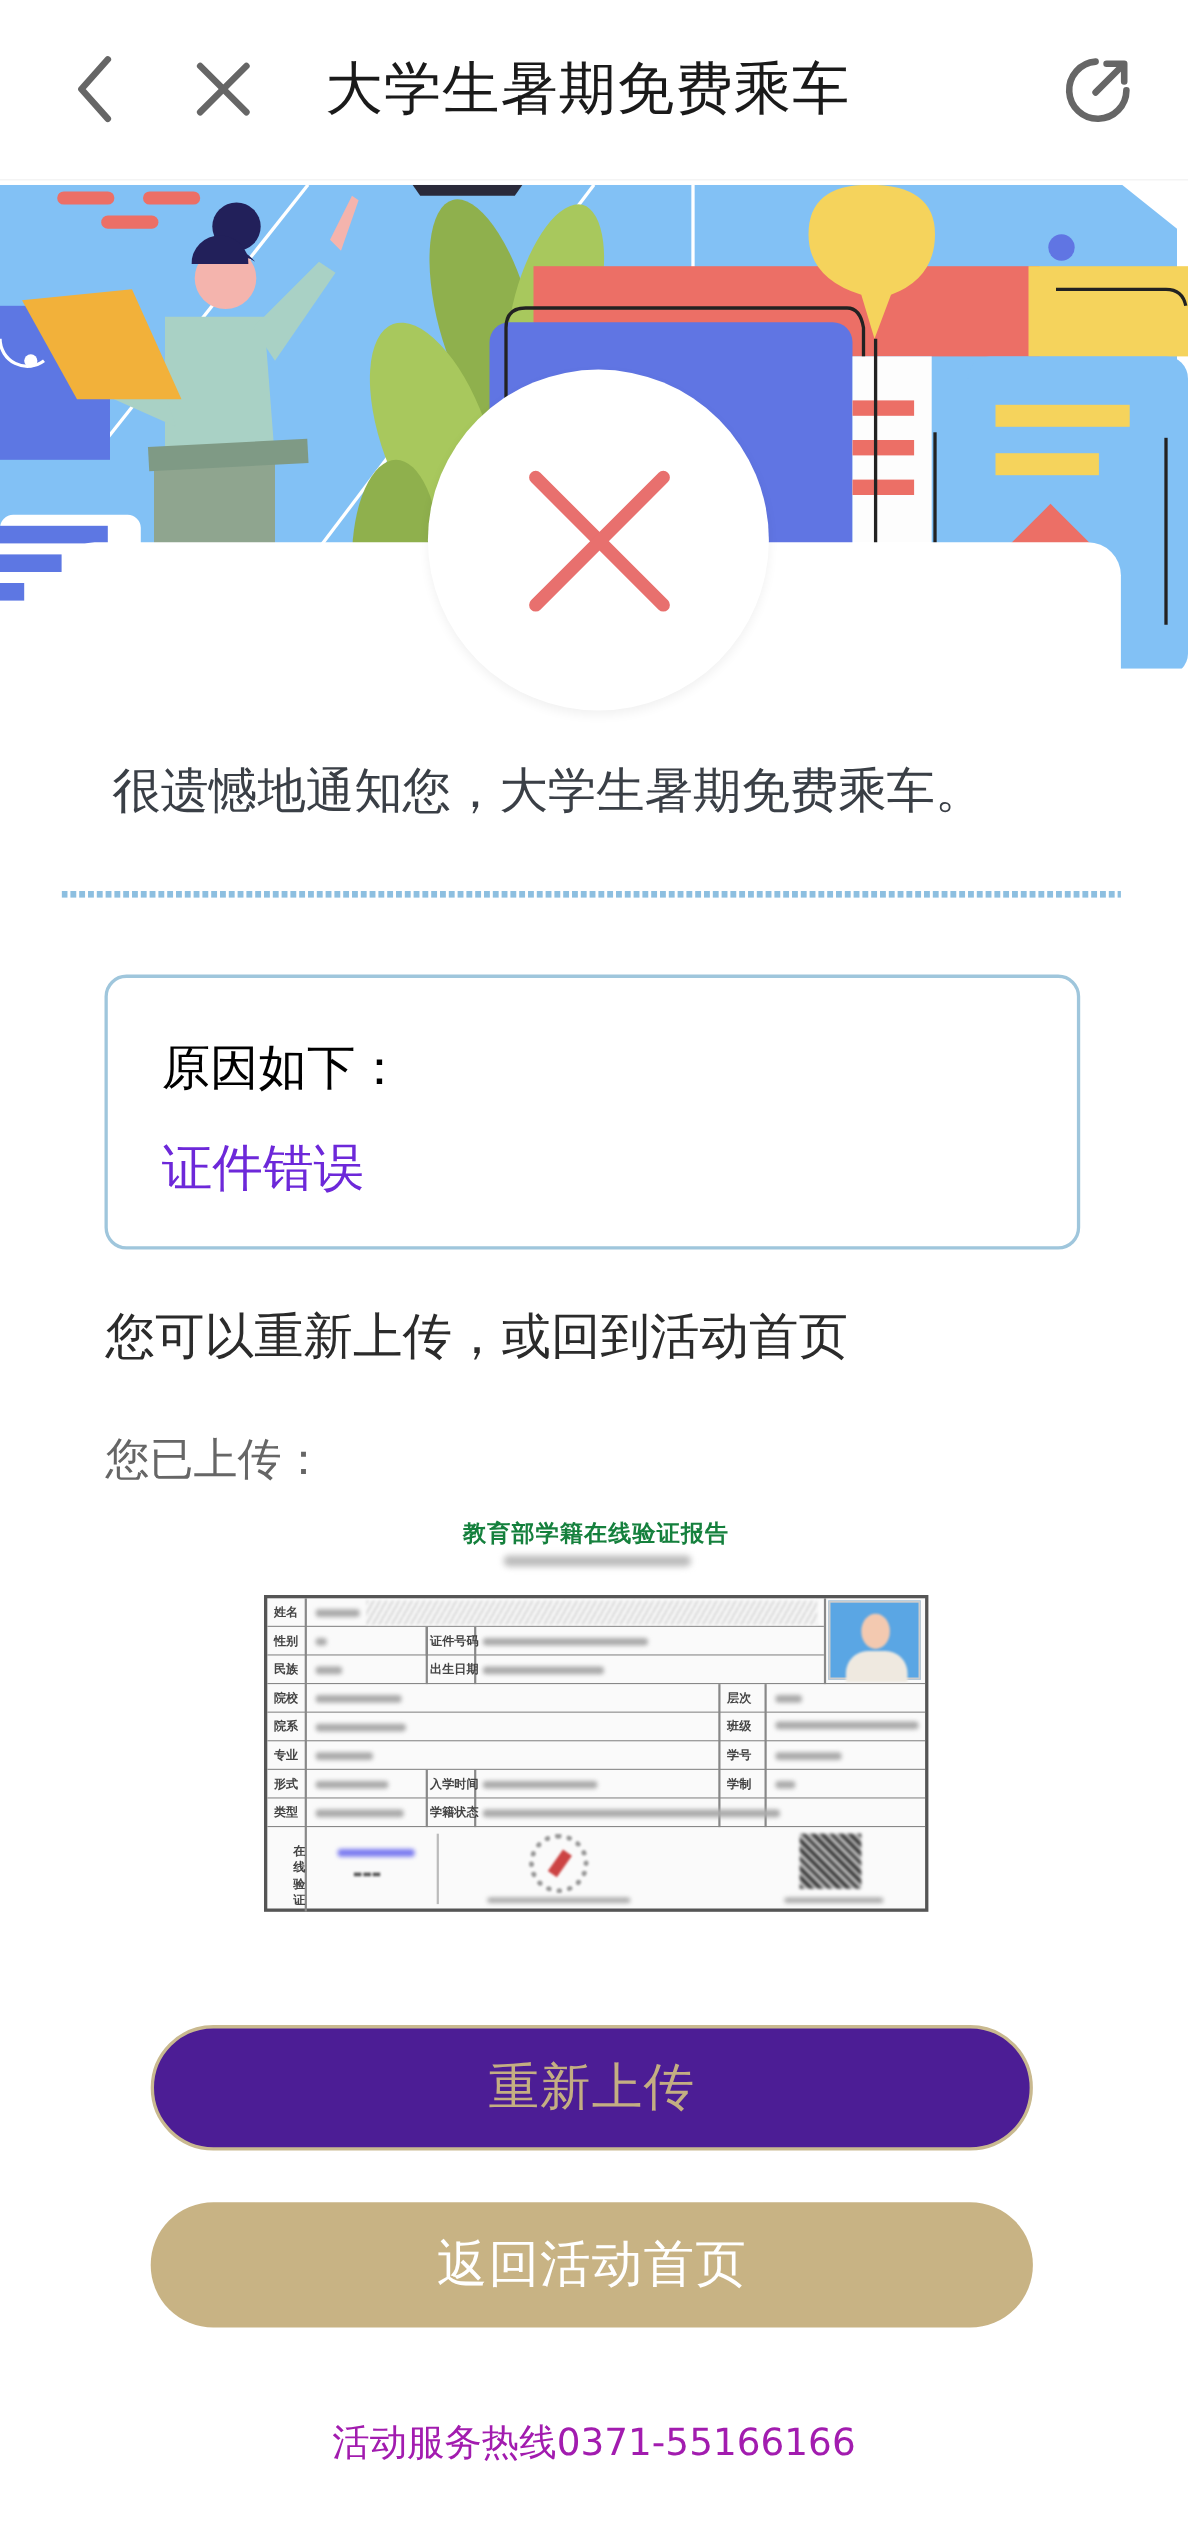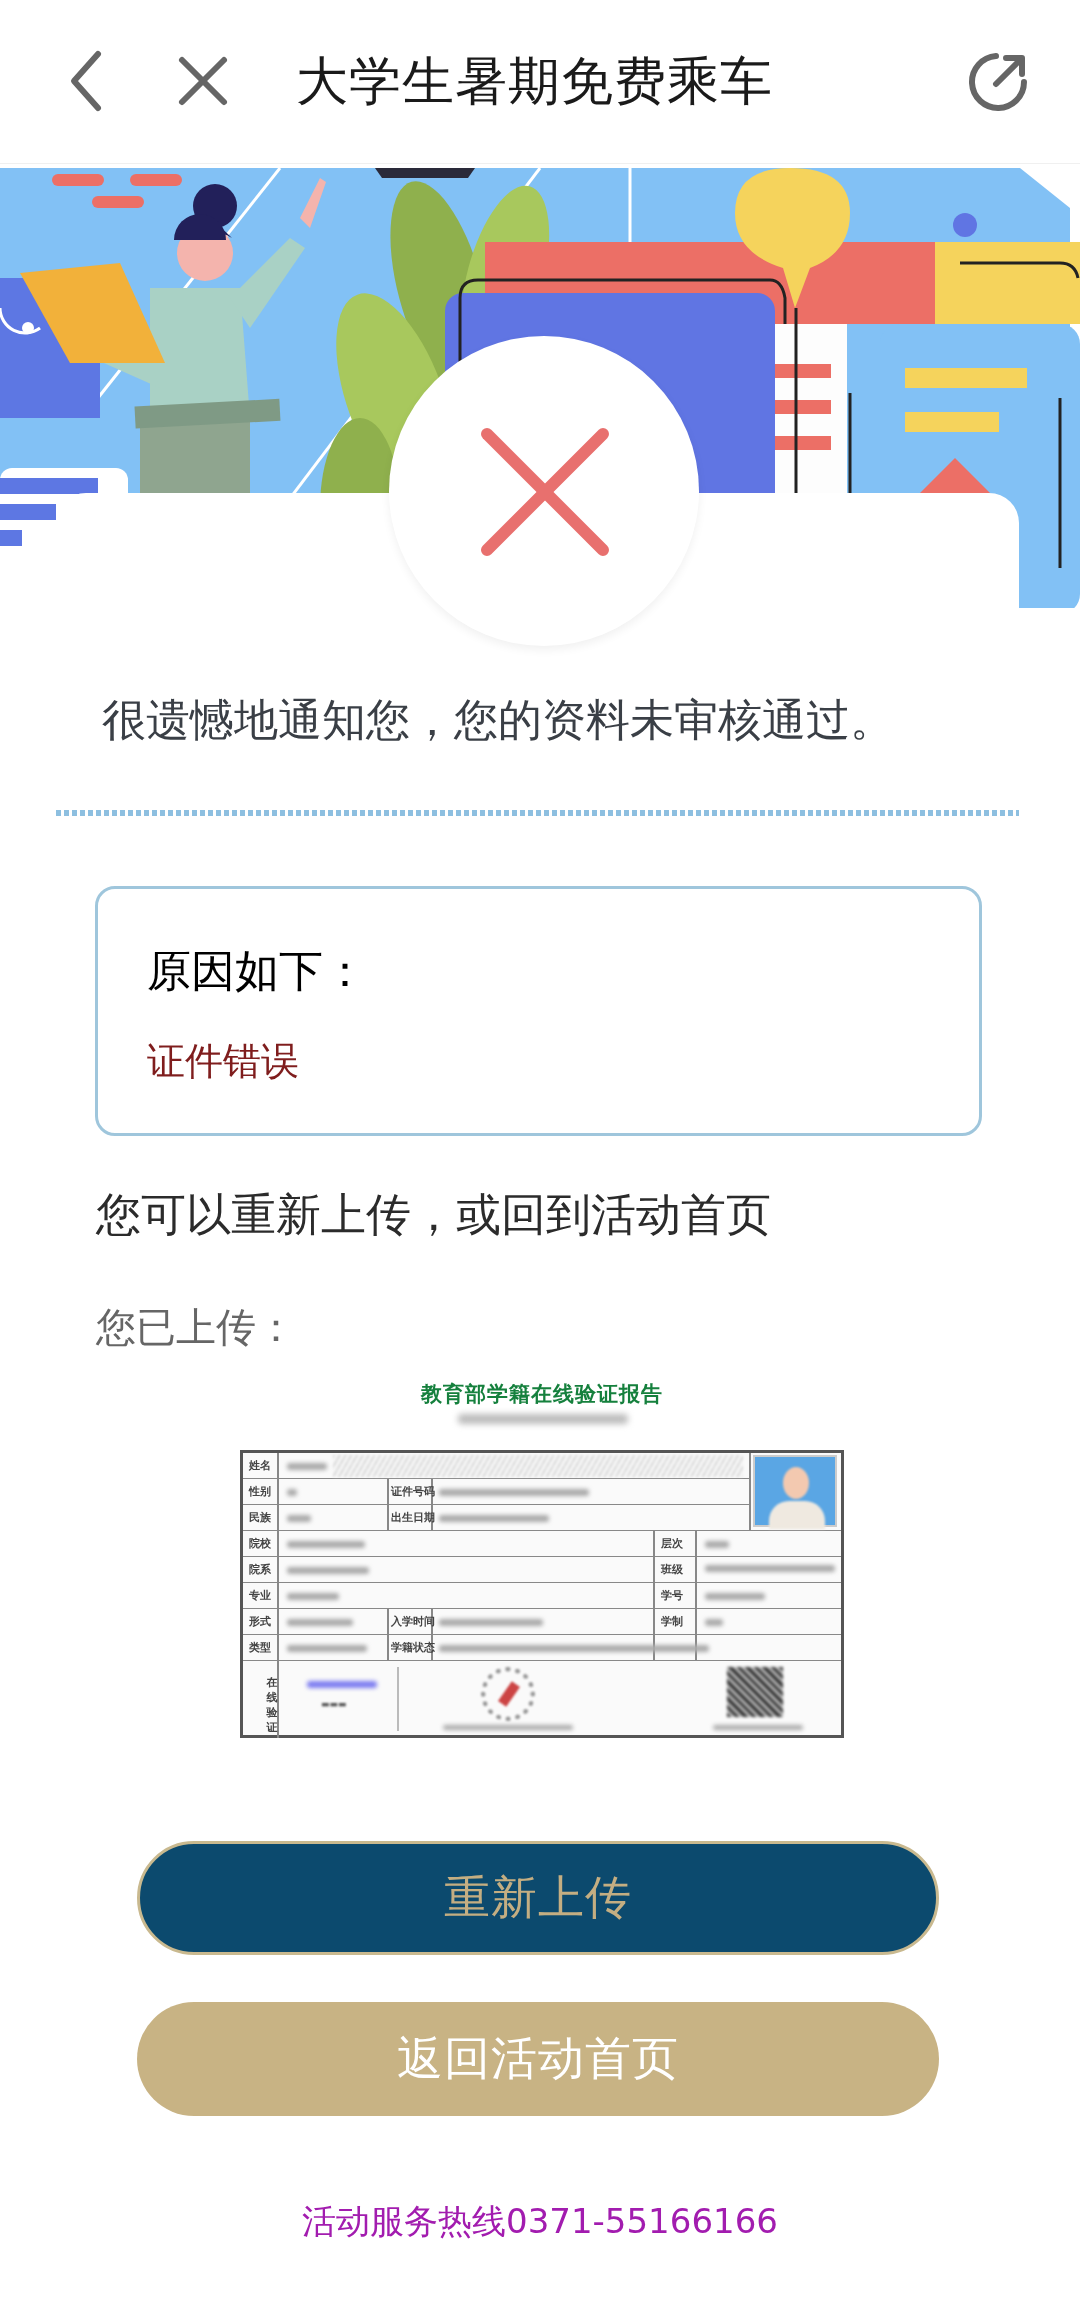--- a/index.html
+++ b/index.html
@@ -23,21 +23,21 @@
 
   .status-circle { position: absolute; left: 389px; top: 336px; width: 310px; height: 310px; border-radius: 50%; background: #fff; box-shadow: 0 4px 10px rgba(0,0,0,0.06); }
   .status-circle svg { position: absolute; left: 0; top: 0; }
 
   .message { position: absolute; left: 102px; top: 690px; font-size: 44px; line-height: 60px; color: #3a3f46; }
   .divider { position: absolute; left: 56px; top: 810px; width: 963px; height: 6px;
     background-image: linear-gradient(to right, #8dbfe0 0 5px, transparent 5px 8px); background-size: 8px 6px; }
 
   .reason-box { position: absolute; left: 95px; top: 886px; width: 887px; height: 250px; border: 3px solid #9fc6dc; border-radius: 20px; }
   .reason-title { position: absolute; left: 49px; top: 52px; font-size: 44px; line-height: 60px; color: #000000; }
-  .reason-value { position: absolute; left: 49px; top: 146px; font-size: 38px; line-height: 52px; color: #7f1d1d; }
+  .reason-value { position: absolute; left: 49px; top: 146px; font-size: 46px; line-height: 52px; color: #6d28d9; }
 
   .hint { position: absolute; left: 96px; top: 1184px; font-size: 45px; line-height: 62px; color: #2b2b2b; }
   .uploaded-label { position: absolute; left: 96px; top: 1300px; font-size: 40px; line-height: 54px; color: #666; }
 
   
   .doc { position: absolute; left: 238px; top: 1380px; width: 608px; height: 362px; cursor: pointer; }
   .doc-title { position: absolute; left: 0; width: 608px; top: 0; text-align: center; font-size: 21px; font-weight: bold; color: #15803d; letter-spacing: 1px; }
   .doc-subtitle { position: absolute; left: 220px; top: 34px; width: 170px; height: 10px; background: #bbb; filter: blur(3px); border-radius: 4px; }
   .doc-table { position: absolute; left: 2px; top: 70px; width: 604px; height: 288px; border: 3px solid #555; background: #fafafa; }
   .doc-table .row { position: absolute; left: 0; height: 26px; border-bottom: 1.5px solid #888; width: 100%; }
@@ -48,21 +48,21 @@
   .photo .head { position: absolute; left: 28px; top: 10px; width: 26px; height: 32px; border-radius: 50%; background: #f3c9b0; filter: blur(1px); }
   .photo .body { position: absolute; left: 14px; top: 44px; width: 56px; height: 28px; border-radius: 20px 20px 0 0; background: #efe9e0; filter: blur(1px); }
   .verify-col { position: absolute; left: 22px; font-size: 11px; font-weight: bold; color: #444; line-height: 15px; width: 14px; text-align: center; }
   .qr { position: absolute; width: 56px; height: 50px; background: repeating-linear-gradient(45deg, #333 0 3px, #bbb 3px 6px); filter: blur(1.5px); }
   .seal { position: absolute; width: 54px; height: 54px; border-radius: 50%; border: 5px dotted #999; filter: blur(1px); }
   .seal::after { content: ""; position: absolute; left: 18px; top: 10px; width: 10px; height: 24px; background: #c44; transform: rotate(35deg); }
   .small-txt { position: absolute; font-size: 9px; color: #555; white-space: nowrap; }
 
   
   .btn { position: absolute; left: 137px; width: 802px; height: 114px; border-radius: 57px; display: flex; align-items: center; justify-content: center; font-size: 46px; cursor: pointer; letter-spacing: 1px; }
-  .btn-reupload { top: 1841px; border: 3px solid #c9b98f; background: #0c4a6e; color: #c4ae82; }
+  .btn-reupload { top: 1841px; border: 3px solid #c9b98f; background: #4c1d95; color: #c4ae82; }
   .btn-home { top: 2002px; background: #c8b384; color: #ffffff; }
 
   .hotline { position: absolute; left: 0; width: 1080px; top: 2198px; text-align: center; font-size: 34px; line-height: 46px; color: #a21caf; }
 </style>
 </head>
 <body>
 
 <div class="navbar">
   <div class="nav-icon nav-back">
     <svg width="50" height="70" viewBox="0 0 50 70">
@@ -151,21 +151,21 @@
 
 <div class="card"></div>
 
 <div class="status-circle">
   <svg width="310" height="310" viewBox="0 0 310 310">
     <line x1="98" y1="98" x2="214" y2="214" stroke="#e8706e" stroke-width="12" stroke-linecap="round"></line>
     <line x1="214" y1="98" x2="98" y2="214" stroke="#e8706e" stroke-width="12" stroke-linecap="round"></line>
   </svg>
 </div>
 
-<div class="message">很遗憾地通知您，您的资料未审核通过。</div>
+<div class="message">很遗憾地通知您，大学生暑期免费乘车。</div>
 <div class="divider"></div>
 
 <div class="reason-box">
   <div class="reason-title">原因如下：</div>
   <div class="reason-value">证件错误</div>
 </div>
 
 <div class="hint">您可以重新上传，或回到活动首页</div>
 <div class="uploaded-label">您已上传：</div>
 

